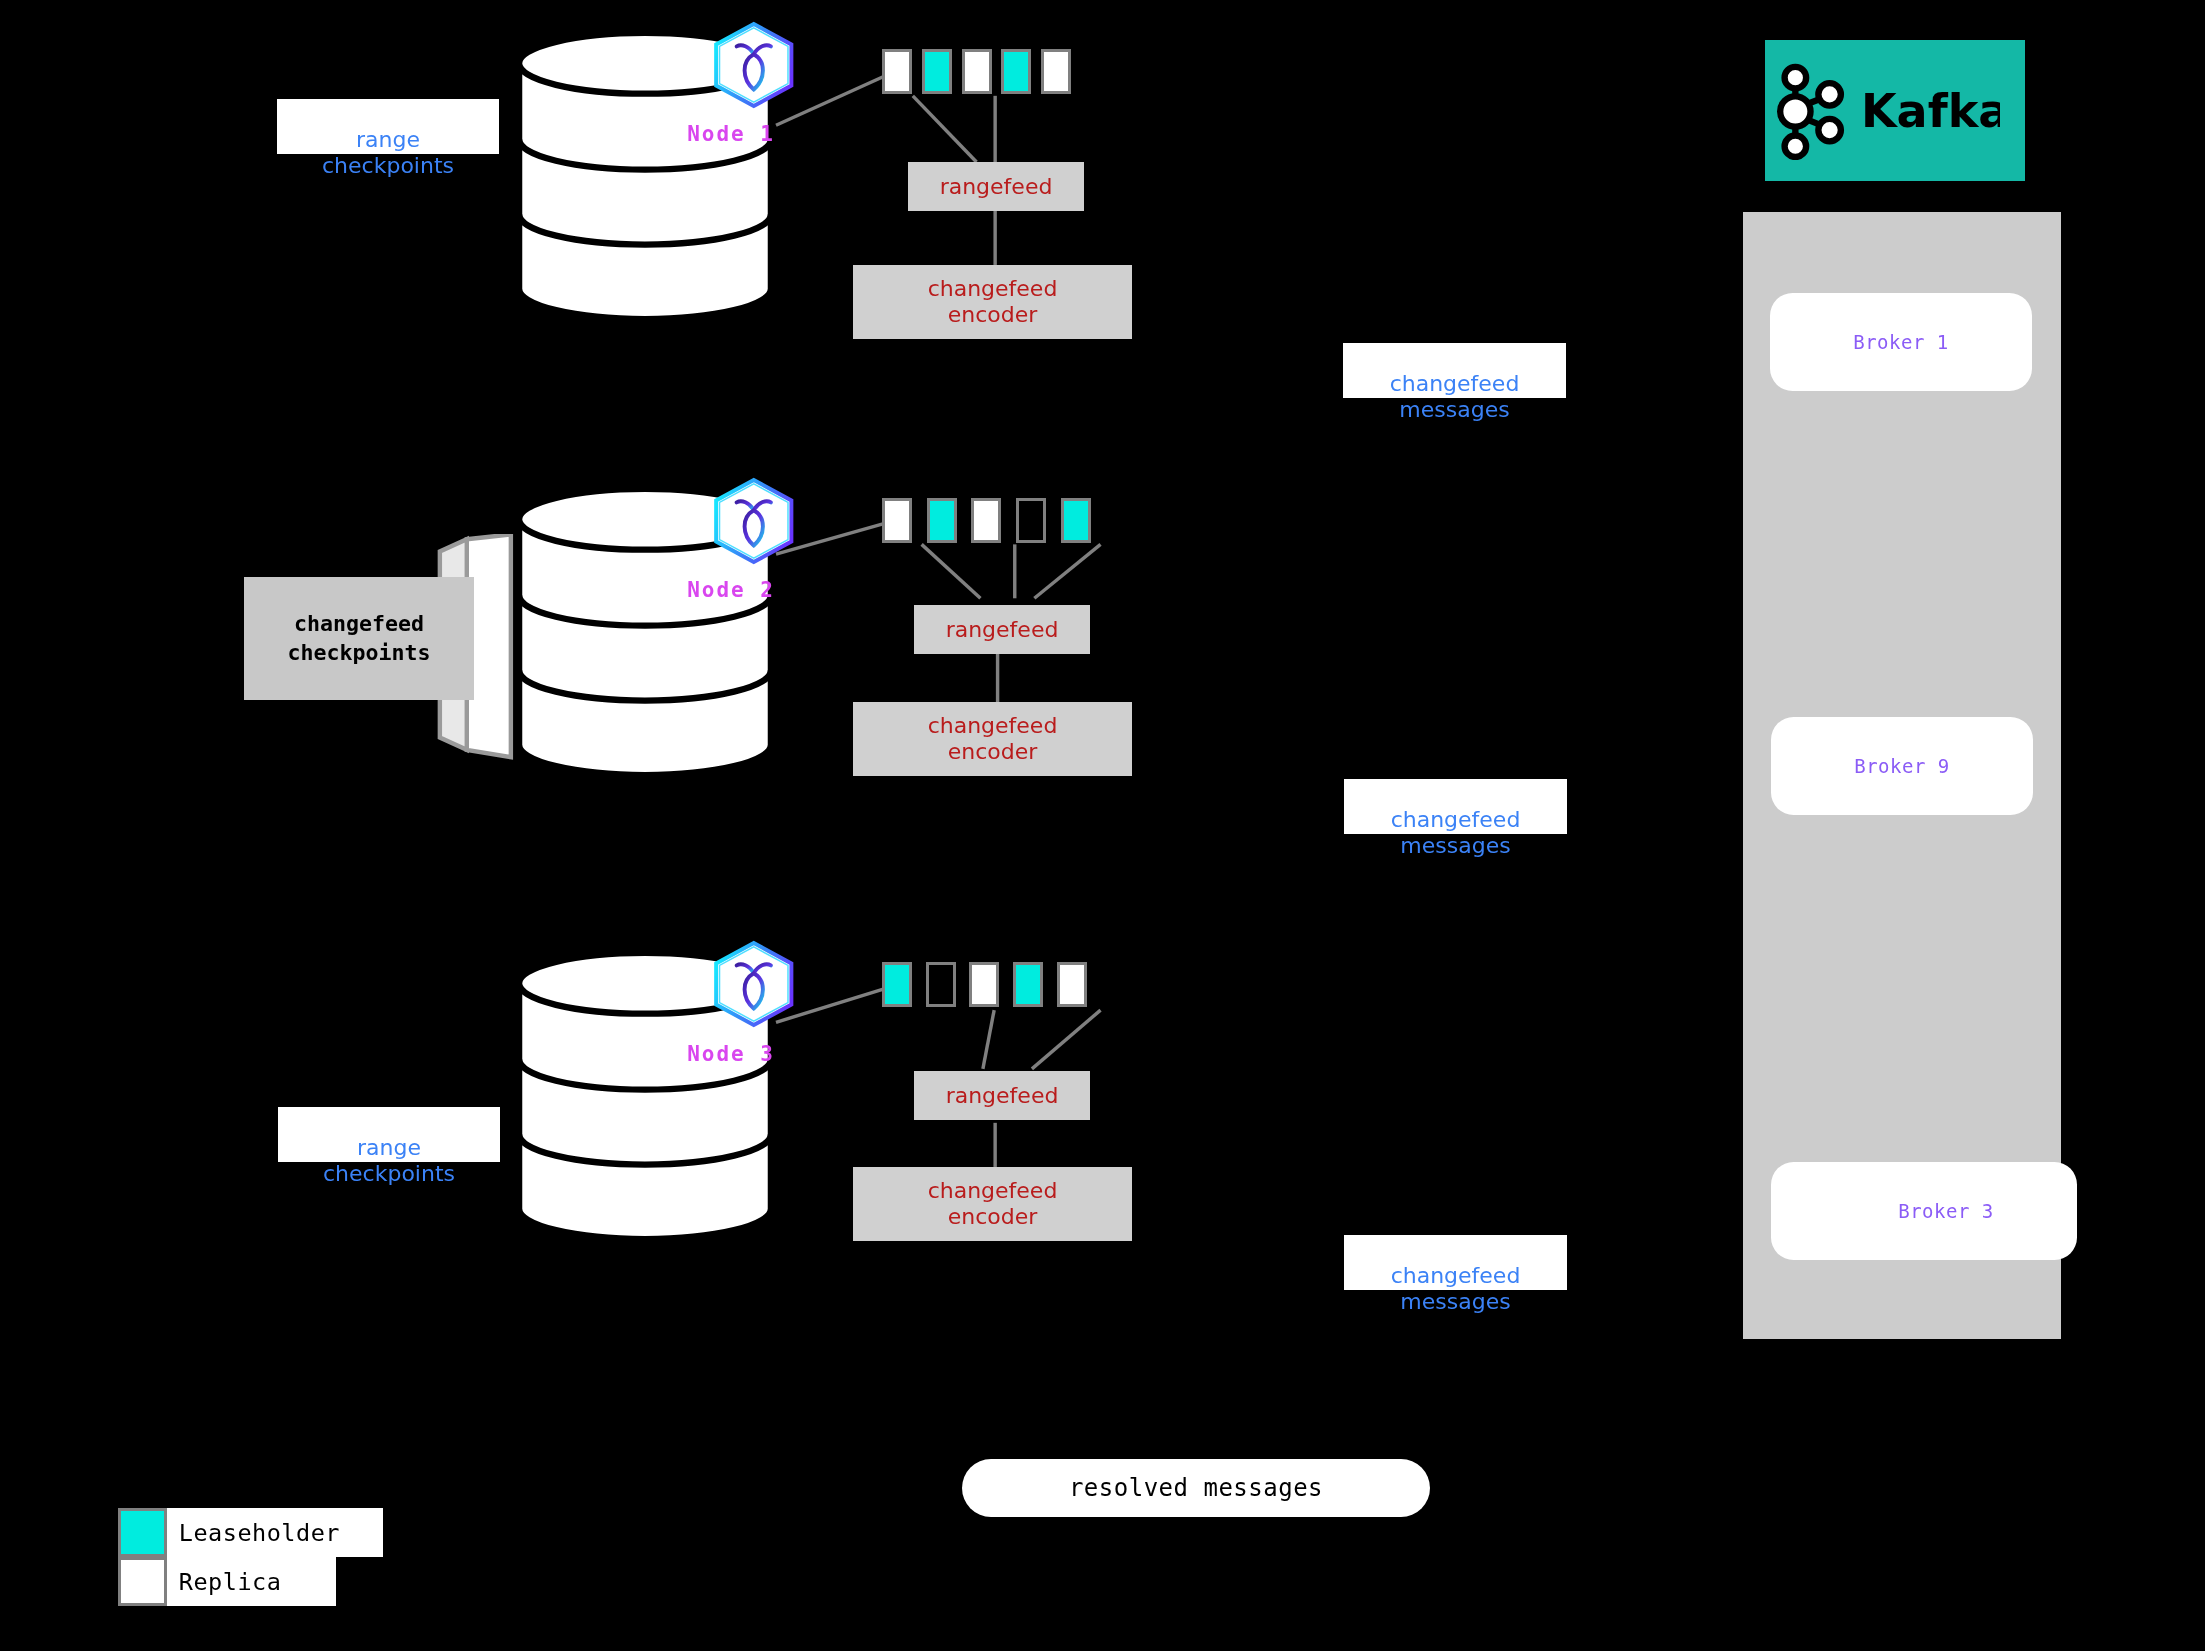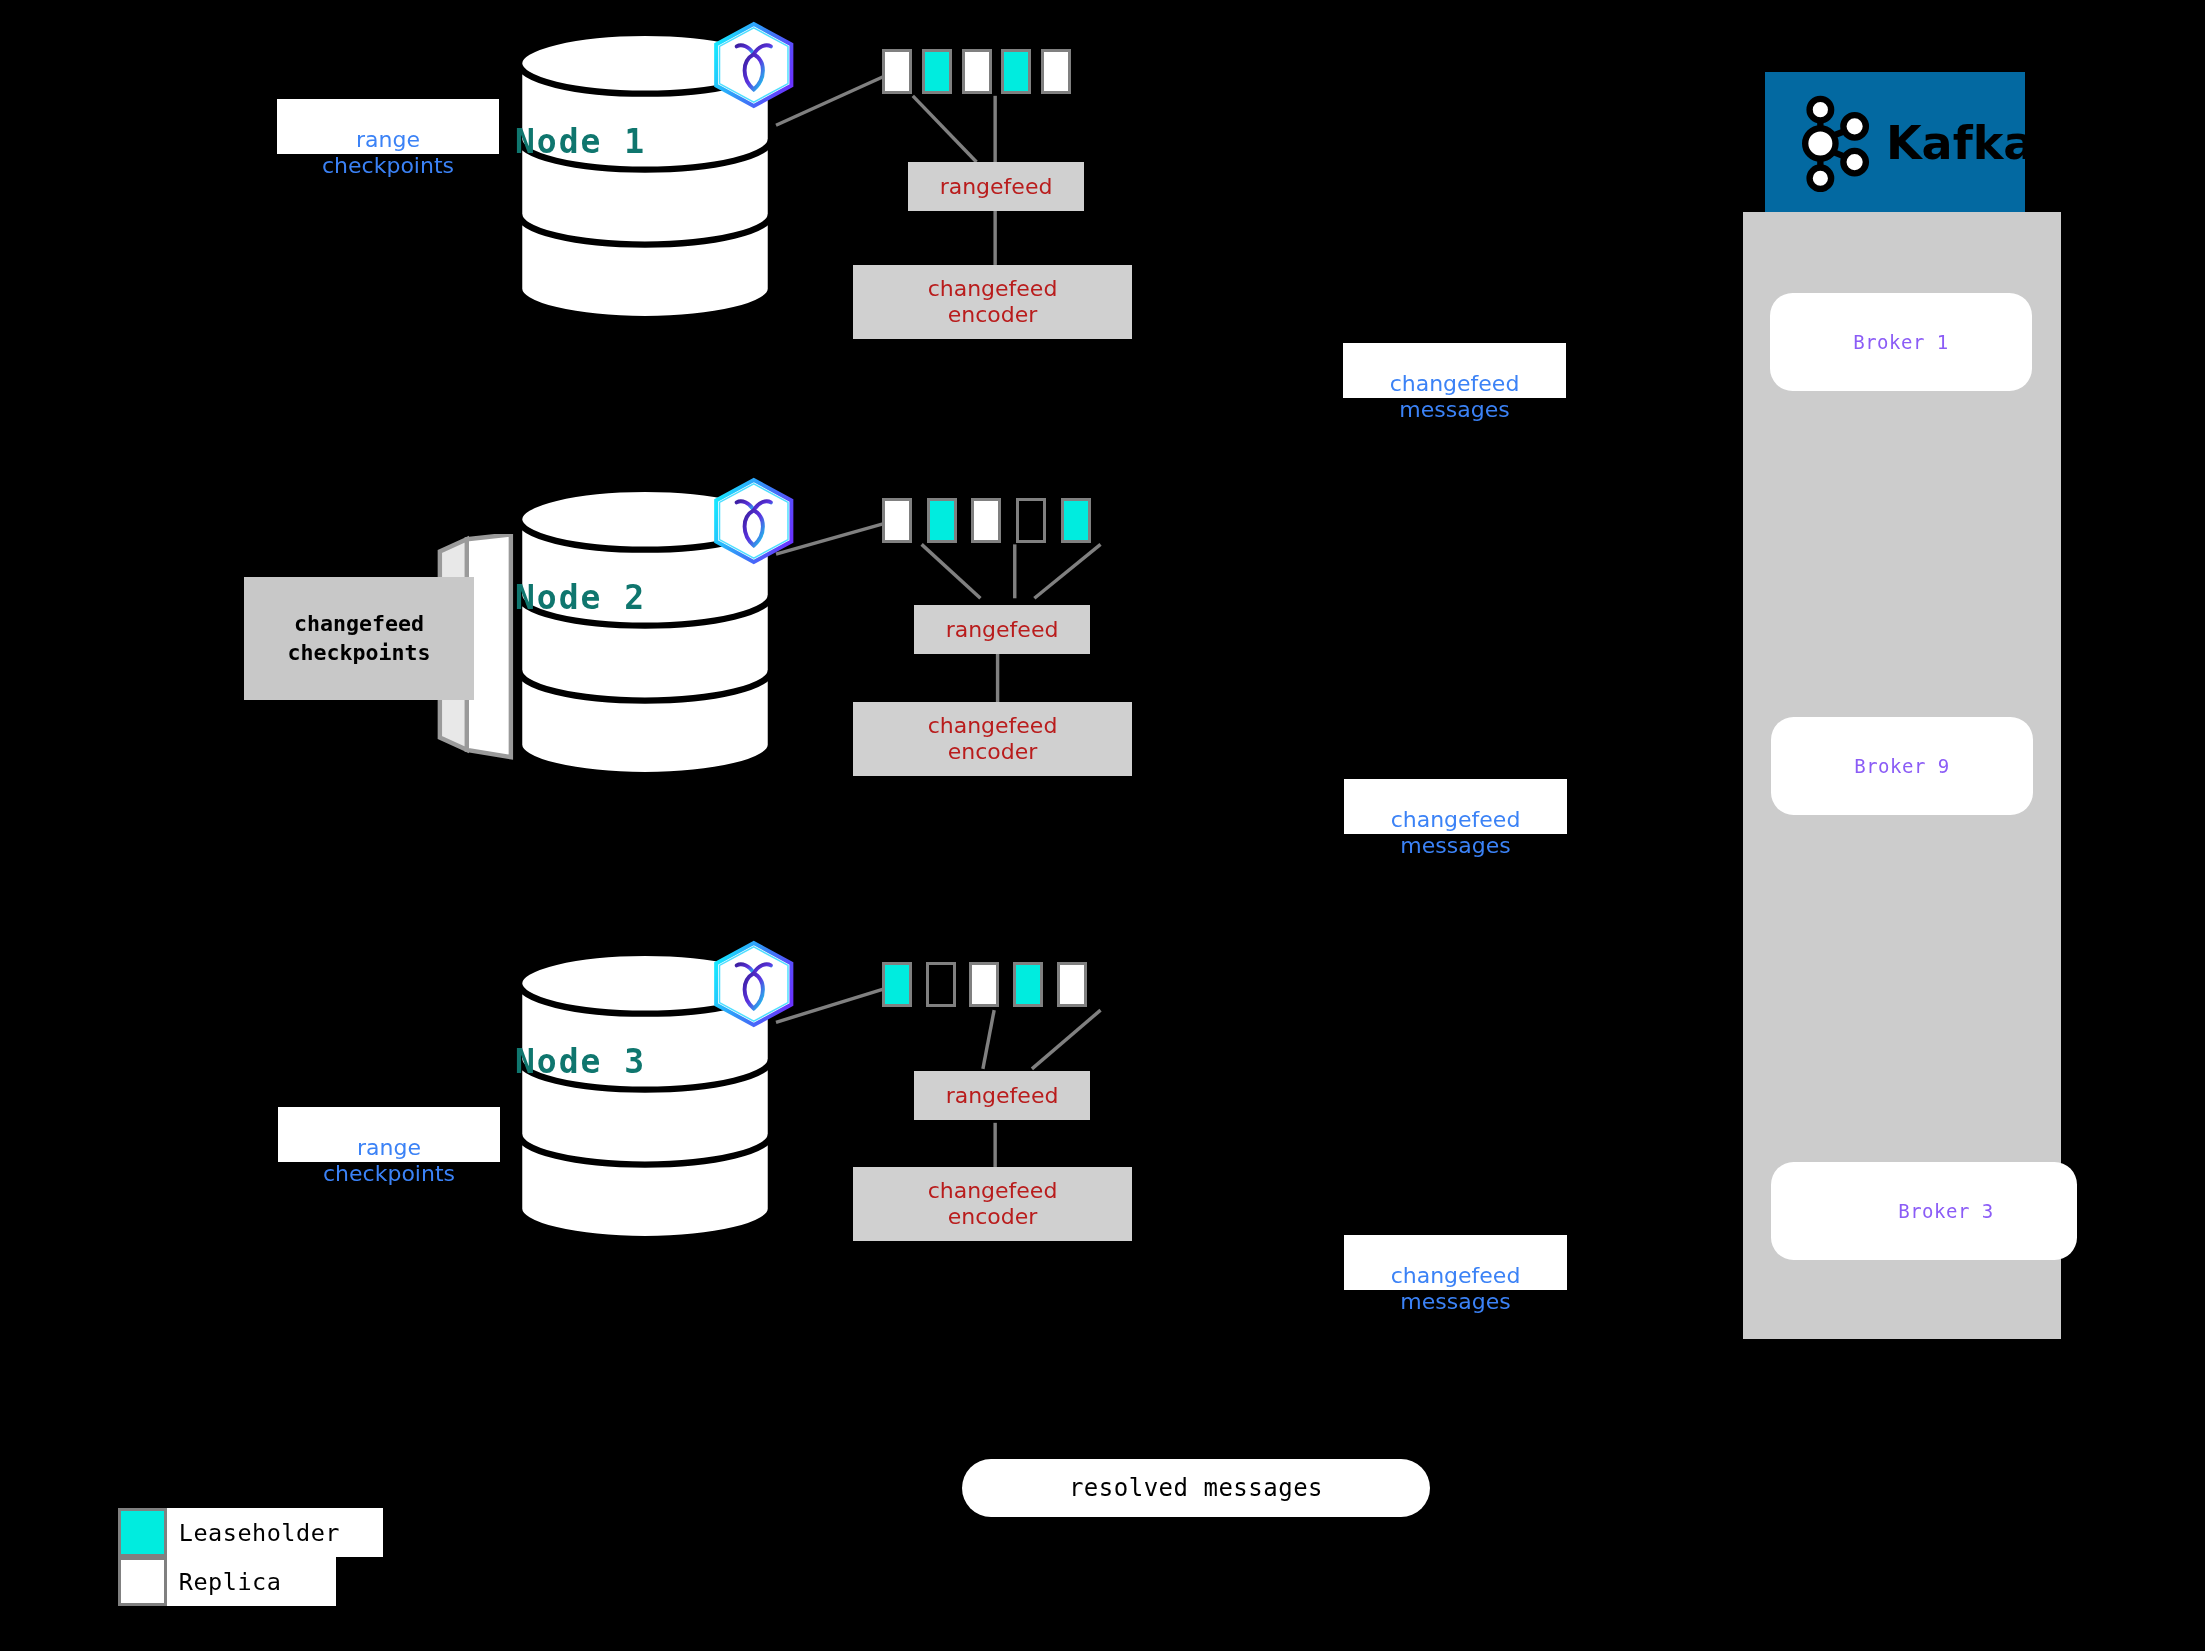--- a/index.html
+++ b/index.html
@@ -28,25 +28,25 @@
   
   .cyl {
     position: absolute;
     width: 260px;
     height: 294px;
   }
   .cyl svg { display: block; width: 100%; height: 100%; }
   .node-label {
     position: absolute;
     width: 100%;
-    text-align: left;
-    color: #0f766e;
+    text-align: right;
+    color: #d946ef;
     font-family: "DejaVu Sans Mono", monospace;
     font-weight: bold;
-    font-size: 33px;
+    font-size: 21px;
     letter-spacing: 2px;
   }
 
   
   .crdb-badge {
     position: absolute;
     width: 86px;
     height: 88px;
   }
   .crdb-badge svg { display: block; width: 100%; height: 100%; }
@@ -108,25 +108,24 @@
     font-weight: bold;
     font-size: 21.6px;
     line-height: 1.3;
     box-sizing: border-box;
   }
   .coord-flag { position: absolute; }
 
   
   .kafka-logo-box {
     position: absolute;
-    background: #0369a1;
-    display: flex;
-    align-items: center;
-    justify-content: flex-end;
-    margin-top: 32px;
+    background: #14b8a6;
+    display: flex;
+    align-items: center;
+    justify-content: flex-start;
   }
   .kafka-logo-box svg { display: block; }
   .kafka-panel {
     position: absolute;
     background: #cccccc;
   }
   .broker {
     position: absolute;
     background: #ffffff;
     border-radius: 22.6px;

